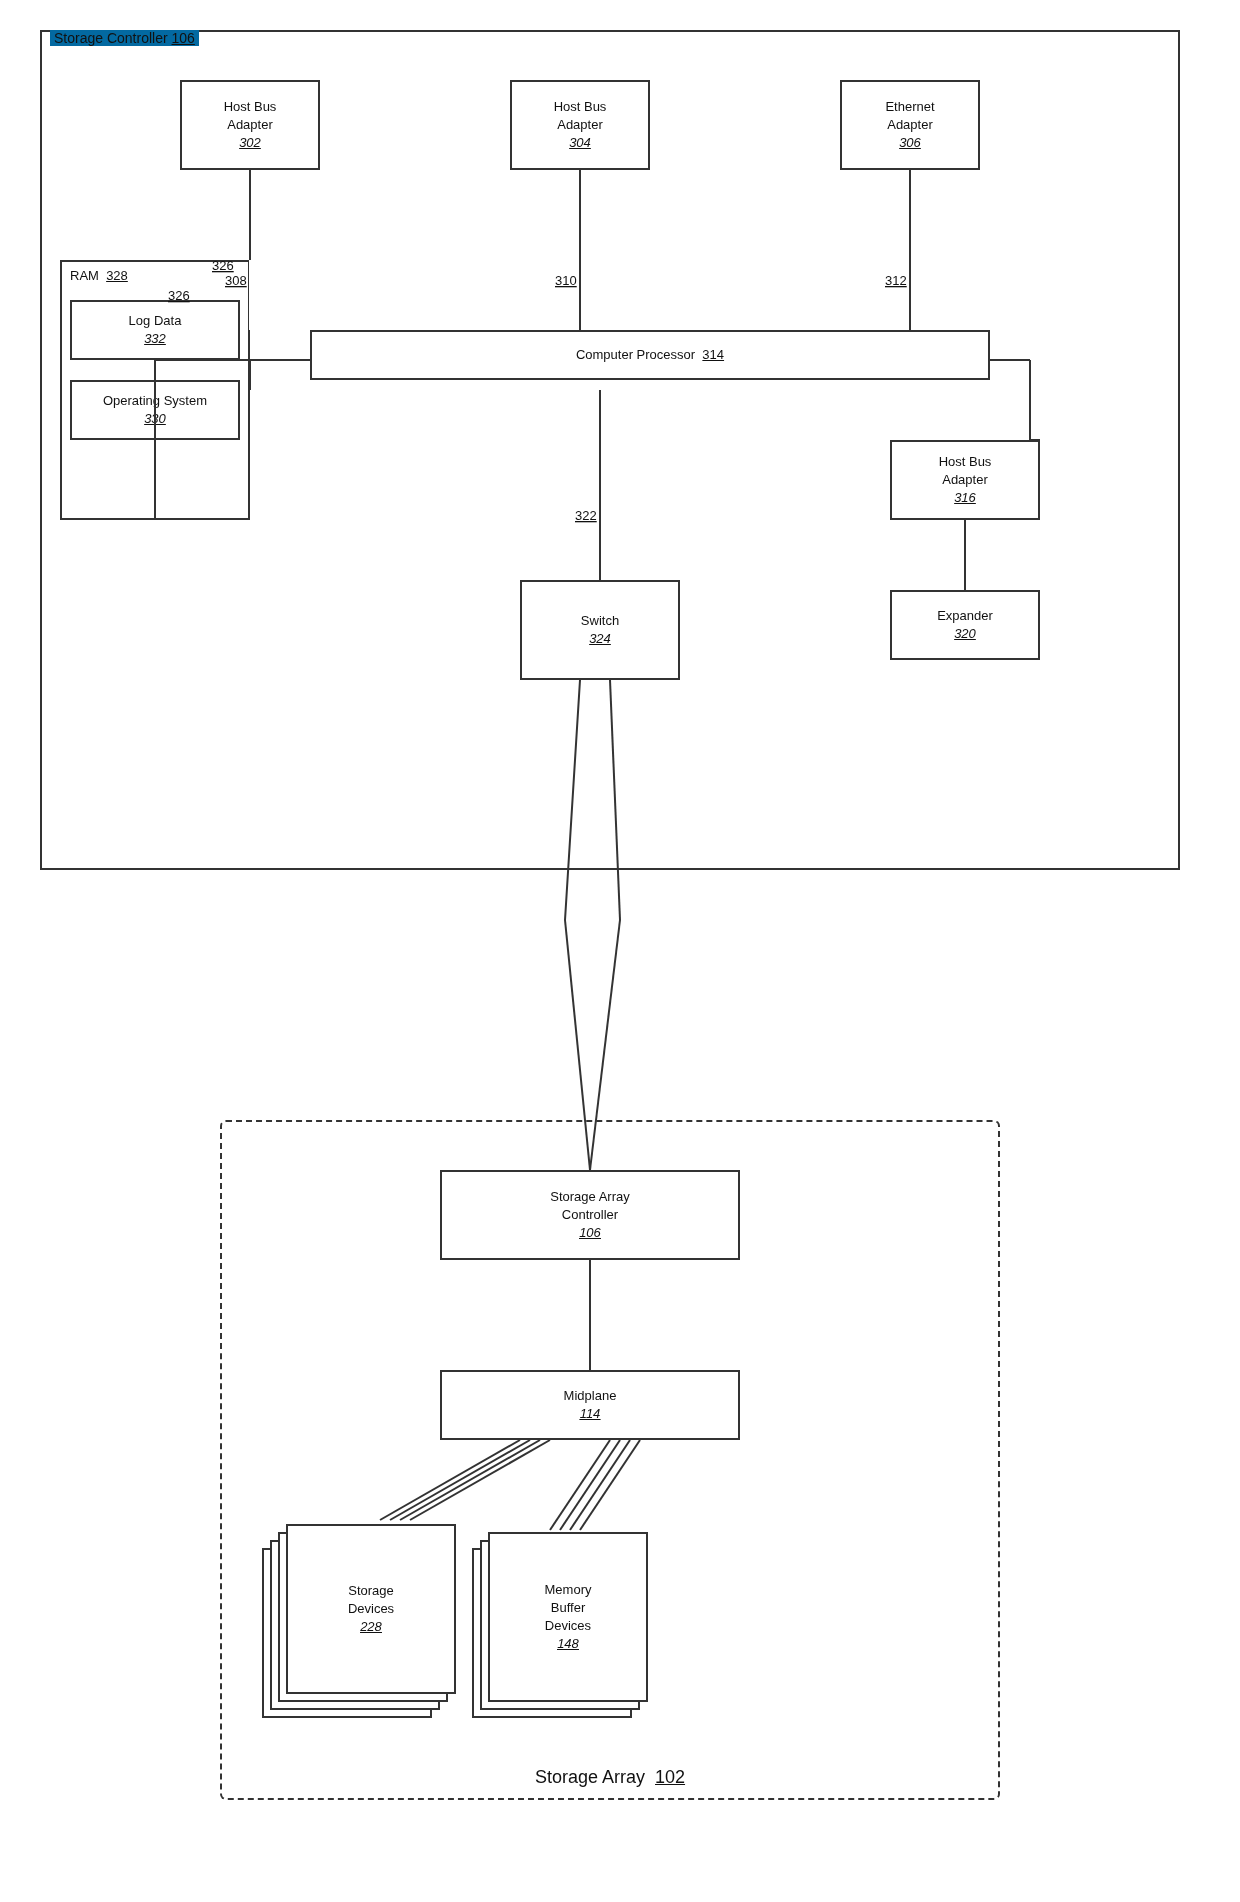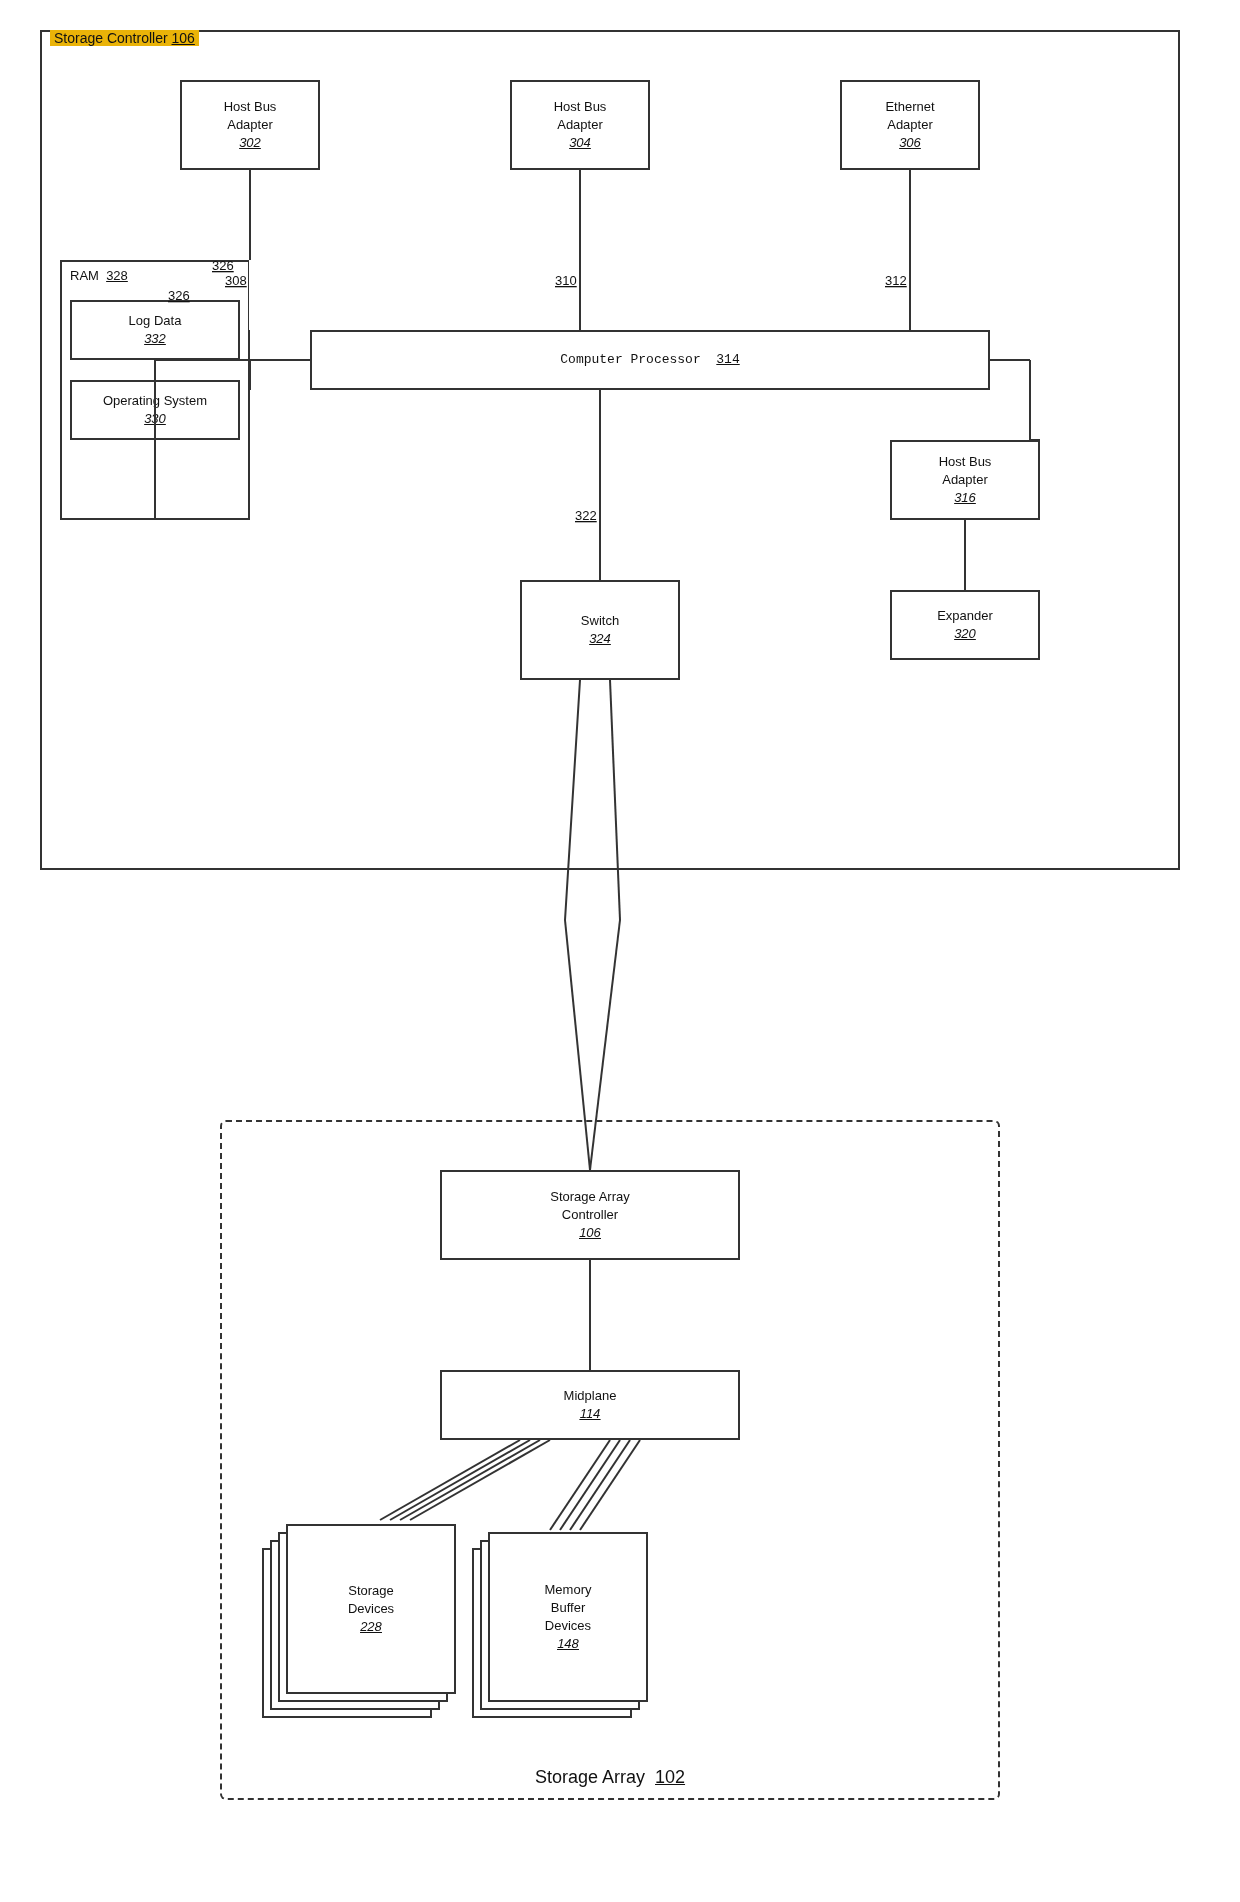--- a/index.html
+++ b/index.html
@@ -25,21 +25,21 @@
       width: 1140px;
       height: 840px;
       border: 2px solid #333;
       background: #fff;
     }
     .storage-controller-label {
       position: absolute;
       top: -2px;
       left: 8px;
       font-size: 14px;
-      background: #eab308;
+      background: #0369a1;
       padding: 0 4px;
     }
     .storage-controller-label .ref-underline {
       text-decoration: underline;
     }
     
     .box {
       position: absolute;
       border: 2px solid #333;
       background: #fff;
@@ -100,21 +100,21 @@
   <div class="box" style="top:60px; left:490px; width:140px; height:90px;">
     <span>Host Bus<br>Adapter</span>
     <span class="ref">304</span>
   </div>
 
   <div class="box" style="top:60px; left:820px; width:140px; height:90px;">
     <span>Ethernet<br>Adapter</span>
     <span class="ref">306</span>
   </div>
 
-  <div class="box" style="top:310px; left:290px; width:680px; height:60px;font-family:Liberation Mono, monospace;">
+  <div class="box" style="top:310px; left:290px; width:680px; height:50px;">
     <span>Computer Processor &nbsp;<span class="ref-underline">314</span></span>
   </div>
 
   <div class="ram-box" style="top:240px; left:40px; width:190px; height:260px;">
     <span style="position:absolute; top:6px; left:8px; font-size:13px;">RAM &nbsp;<span class="ref-underline">328</span></span>
 
     <div class="box" style="position:absolute; top:38px; left:8px; width:170px; height:60px;">
       <span>Log Data</span>
       <span class="ref">332</span>
     </div>

